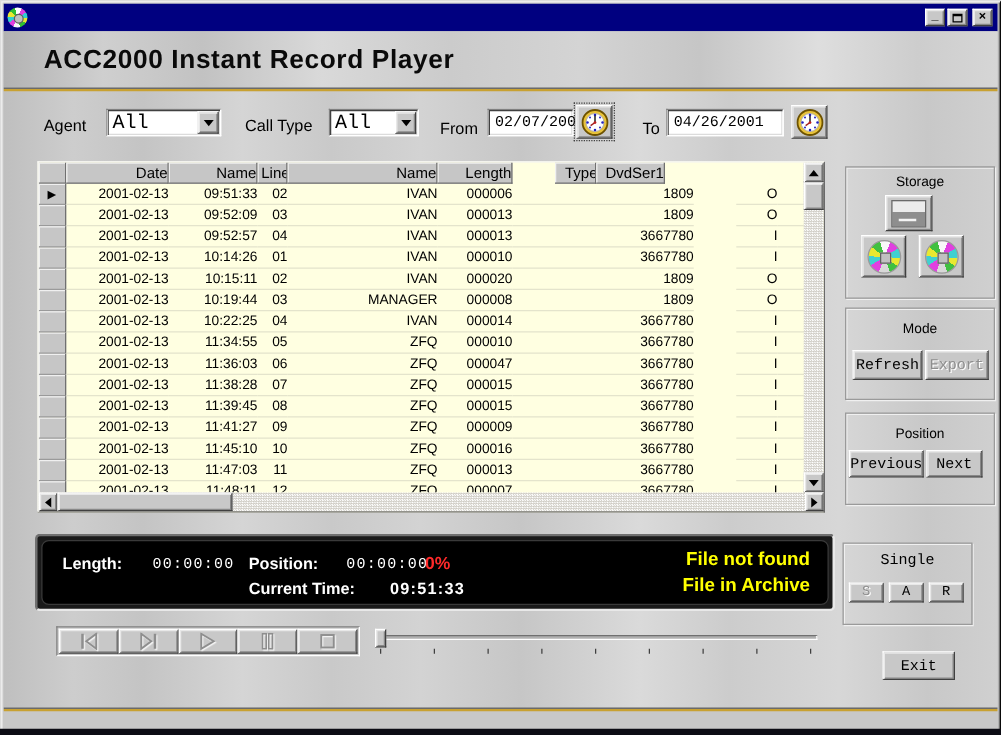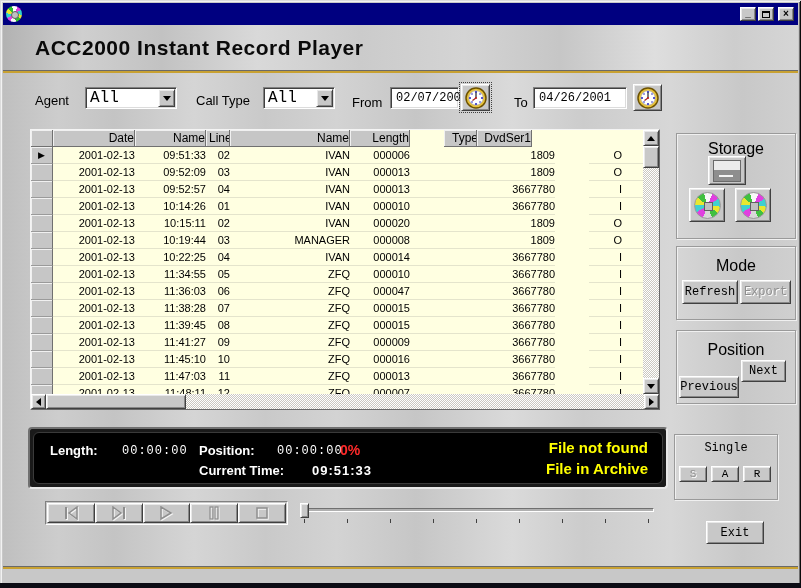--- a/index.html
+++ b/index.html
@@ -75,21 +75,21 @@
     box-shadow:inset 1px 1px 0 #e8e8e8, inset -1px -1px 0 #888; display:flex; align-items:center; justify-content:center; }
   .tri { width:0; height:0; border:4px solid transparent; }
   .tri.up { border-bottom:5px solid #000; margin-top:-4px; }
   .tri.down { border-top:5px solid #000; margin-bottom:-4px; }
   .tri.left { border-right:5px solid #000; margin-left:-4px; }
   .tri.right { border-left:5px solid #000; margin-right:-4px; }
   .thumb { position:absolute; background:#c8c8c8; border:1px solid; border-color:#fff #404040 #404040 #fff;
     box-shadow:inset 1px 1px 0 #e8e8e8, inset -1px -1px 0 #888; }
   
   .groupbox { position:absolute; border:1px solid #9a9a9a; box-shadow:1px 1px 0 #f0f0f0, inset 1px 1px 0 #f0f0f0; }
-  .gtitle { text-align:center; font-size:16px; color:#000; padding-top:6px; }
+  .gtitle { text-align:center; font-size:11px; color:#000; padding-top:6px; }
   .gtitle.mono { font-family:"Liberation Mono", monospace; font-size:12px; }
   .pbtn { position:absolute; background:#c8c8c8; border:1px solid; border-color:#fff #404040 #404040 #fff;
     box-shadow:inset 1px 1px 0 #e8e8e8, inset -1px -1px 0 #888;
     font-family:"Liberation Mono", monospace; font-size:12px; color:#000;
     display:flex; align-items:center; justify-content:center; }
   .pbtn.disabled { color:#8e8e8e; text-shadow:1px 1px 0 #fff; }
   .iconbtn { position:absolute; background:#c8c8c8; border:1px solid; border-color:#fff #404040 #404040 #fff;
     box-shadow:inset 1px 1px 0 #e8e8e8, inset -1px -1px 0 #888; display:flex; align-items:center; justify-content:center; }
   .cd { width:27px; height:27px; border-radius:50%; position:relative; border:1px solid #9a9a9a;
     background:conic-gradient(#f8f8f8 0 22deg,#e040e0 22deg 58deg,#40d0d0 58deg 95deg,#e8e830 95deg 125deg,#40c040 125deg 160deg,#d8d8d8 160deg 200deg,#e040e0 200deg 238deg,#40d0d0 238deg 272deg,#e8e830 272deg 308deg,#40c040 308deg 344deg,#f8f8f8 344deg); }
@@ -422,21 +422,21 @@
 
   <div class="groupbox" style="left:676px; top:246px; width:120px; height:74px;">
     <div class="gtitle" style="padding-top:10px;">Mode</div>
   </div>
   <button class="pbtn" style="left:682px; top:280px; width:56px; height:24px;">Refresh</button>
   <button class="pbtn disabled" style="left:740px; top:280px; width:51px; height:24px;">Export</button>
 
   <div class="groupbox" style="left:676px; top:330px; width:120px; height:74px;">
     <div class="gtitle" style="padding-top:10px;">Position</div>
   </div>
-  <button class="pbtn" style="left:679px; top:376px; width:60px; height:22px;">Previous</button>
+  <button class="pbtn" style="left:679px; top:360px; width:60px; height:22px;">Previous</button>
   <button class="pbtn" style="left:741px; top:360px; width:45px; height:22px;">Next</button>
 
   <div class="lcdframe">
     <div class="lcd">
       <span class="lbl" style="left:16px; top:10px;">Length:</span>
       <span class="val" style="left:88px; top:11px;">00:00:00</span>
       <span class="lbl" style="left:165px; top:10px;">Position:</span>
       <span class="val" style="left:243px; top:11px;">00:00:00</span>
       <span class="pct" style="left:306px; top:9px; color:#ff2a2a;">0%</span>
       <span class="lbl" style="left:165px; top:30px;">Current Time:</span>

